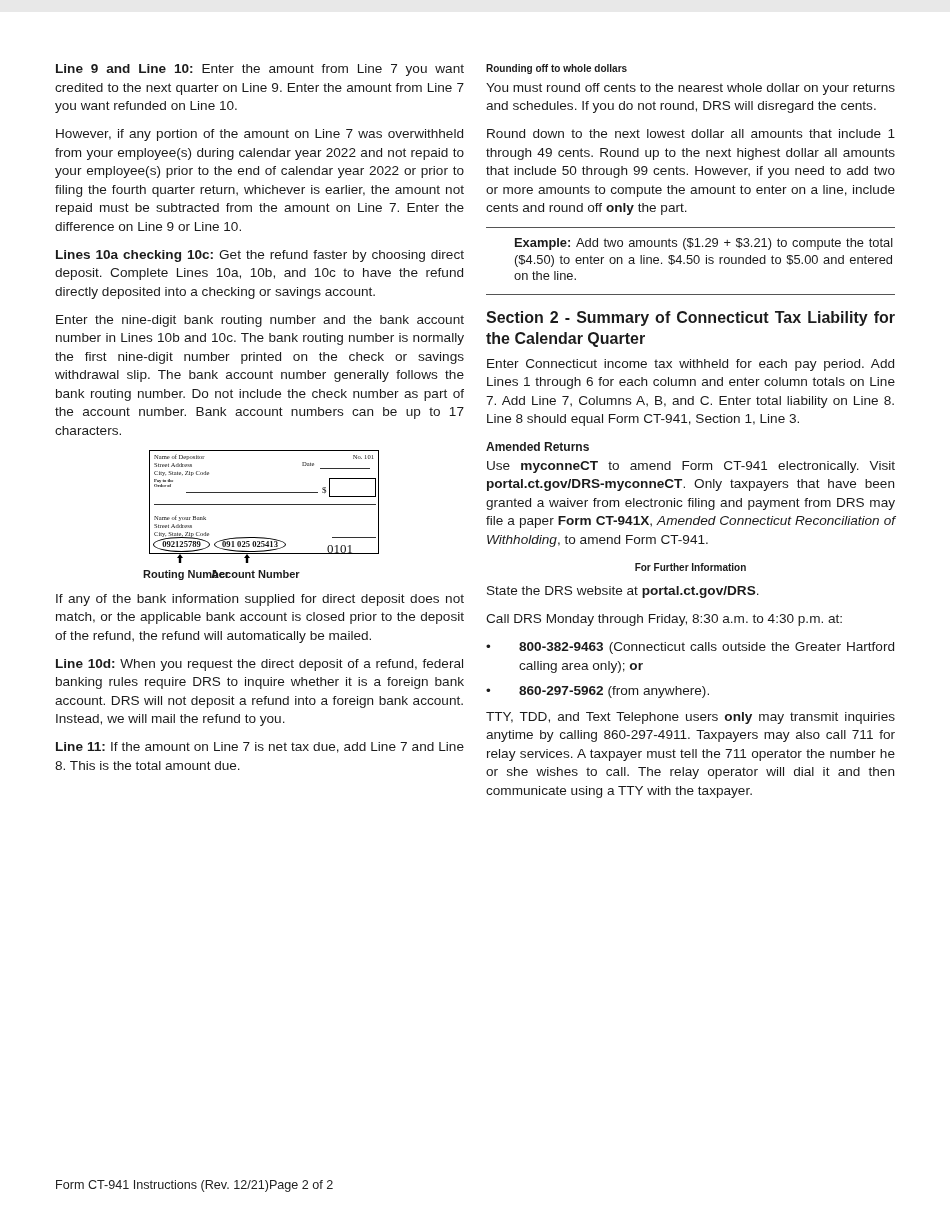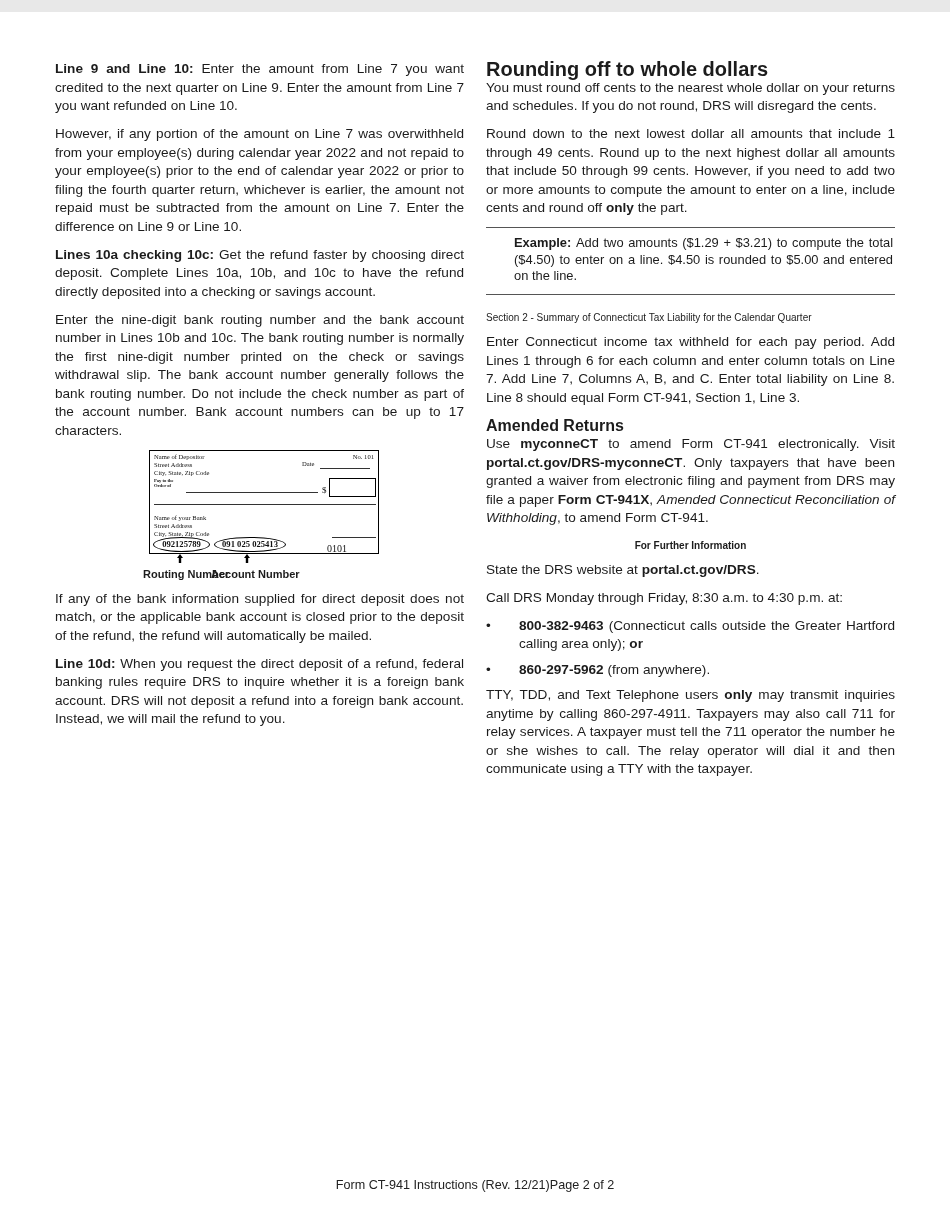--- a/index.html
+++ b/index.html
@@ -15,30 +15,30 @@
   }
   .columns {
     position:absolute; top:48px; left:55px; right:55px;
     display:flex; gap:22px;
   }
   .col { width:410px; font-size:13.6px; line-height:18.5px; }
   .col p { text-align:justify; margin-bottom:9.5px; }
   .col p.last { margin-bottom:0; }
   b { font-weight:bold; }
   i { font-style:italic; }
-  .subhead { font-weight:bold; font-size:20px; }
+  .subhead { font-weight:bold; font-size:10px; }
   .bighead {
-    font-weight:normal; font-size:10px; line-height:21.5px;
+    font-weight:bold; font-size:16px; line-height:21.5px;
     text-align:justify; margin:10px 0 5px 0;
   }
   .centerhead {
     font-weight:bold; font-size:10px; text-align:center;
     margin:6px 0 5px 0;
   }
-  .amended-head { font-weight:bold; font-size:16px; margin-top:3px; }
+  .amended-head { font-weight:bold; font-size:12px; margin-top:3px; }
   .example-box {
     border-top:1.5px solid #555; border-bottom:1.5px solid #555;
     margin:2px 0 12px 0;
     padding:7px 2px 9px 28px;
     font-size:12.9px; line-height:16.6px; text-align:justify;
   }
   .bullet-row { display:flex; margin-bottom:7px; }
   .bullet-glyph { width:33px; flex:none; }
   .bullet-text { flex:1; text-align:justify; }
 
@@ -64,21 +64,21 @@
   .check-caption { position:relative; width:230px; height:26px; }
   .cap-label {
     position:absolute; font-family:"Liberation Sans", sans-serif;
     font-weight:bold; font-size:11px; text-align:center; white-space:nowrap;
   }
   .up-arrow { position:absolute; }
 
   
   .footer {
     position:absolute; left:55px; right:55px; top:1166px;
-    display:flex; justify-content:center;
+    display:flex; justify-content:flex-start;
     font-size:12.6px; color:#222;
   }
 </style>
 </head>
 <body>
 
 <div class="page">
   <div class="columns">
 
     <div class="col">
@@ -106,36 +106,37 @@
           <div class="hline" style="left:36px; top:41px; width:132px;"></div>
           <div class="hline" style="left:4px; top:53px; width:222px;"></div>
           <div class="pos chk-small" style="left:4px; top:63px;">
             <div>Name of your Bank</div>
             <div>Street Address</div>
             <div>City, State, Zip Code</div>
           </div>
           <div class="hline" style="left:182px; top:86px; width:44px;"></div>
           <div class="micr-ellipse" style="left:3px; top:86px; width:57px; height:15px;">092125789</div>
           <div class="micr-ellipse" style="left:64px; top:86px; width:72px; height:15px;">091 025 025413</div>
-          <div class="pos" style="left:177px; top:89px; font-size:10px;">0101</div>
+          <div class="pos" style="left:177px; top:89px; font-size:13px;">0101</div>
         </div>
         <div class="check-caption">
           <svg class="up-arrow" style="left:27px; top:0px;" width="8" height="9" viewBox="0 0 8 9">
             <path d="M4 0 L7 4 L5.2 4 L5.2 9 L2.8 9 L2.8 4 L1 4 Z" fill="#000"></path>
           </svg>
           <svg class="up-arrow" style="left:94px; top:0px;" width="8" height="9" viewBox="0 0 8 9">
             <path d="M4 0 L7 4 L5.2 4 L5.2 9 L2.8 9 L2.8 4 L1 4 Z" fill="#000"></path>
           </svg>
           <div class="cap-label" style="left:-6px; top:11px; width:72px;">Routing Number</div>
           <div class="cap-label" style="left:62px; top:11px; width:78px;">Account Number</div>
         </div>
       </div>
 
       <p><span>If any of the bank information supplied for direct deposit does not match, or the applicable bank account is closed prior to the deposit of the refund, the refund will automatically be mailed.</span></p>
       <p><b>Line 10d: </b><span>When you request the direct deposit of a refund, federal banking rules require DRS to inquire whether it is a foreign bank account. DRS will not deposit a refund into a foreign bank account. Instead, we will mail the refund to you.</span></p>
+      <p class="last"><b>Line 11: </b><span>If the amount on Line 7 is net tax due, add Line 7 and Line 8. This is the total amount due.</span></p>
     </div>
 
     <div class="col">
       <div class="subhead">Rounding off to whole dollars</div>
       <p><span>You must round off cents to the nearest whole dollar on your returns and schedules. If you do not round, DRS will disregard the cents.</span></p>
       <p><span>Round down to the next lowest dollar all amounts that include 1 through 49 cents. Round up to the next highest dollar all amounts that include 50 through 99 cents. However, if you need to add two or more amounts to compute the amount to enter on a line, include cents and round off </span><b>only</b><span> the part.</span></p>
 
       <div class="example-box"><b>Example: </b><span>Add two amounts ($1.29 + $3.21) to compute the total ($4.50) to enter on a line. $4.50 is rounded to $5.00 and entered on the line.</span></div>
 
       <div class="bighead">Section 2 - Summary of Connecticut Tax Liability for the Calendar Quarter</div>

